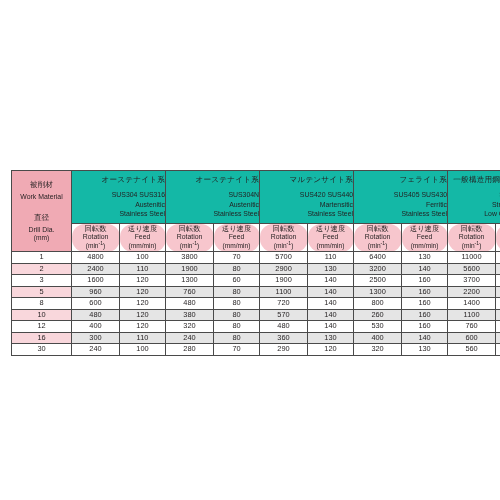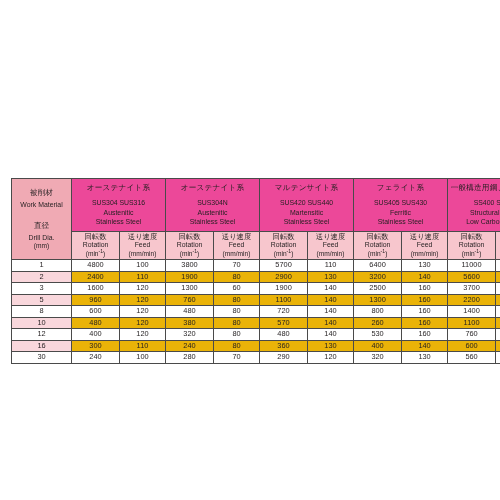--- a/index.html
+++ b/index.html
@@ -15,21 +15,21 @@
     position: relative;
     width: 500px;
     height: 500px;
     background: #ffffff;
     overflow: hidden;
   }
 
   #table-wrap {
     position: absolute;
     left: 11px;
-    top: 178px;
+    top: 170px;
     width: 478px;
   }
 
   table.spec {
     border-collapse: collapse;
     table-layout: fixed;
     width: 478px;
     font-size: 7.1px;
     line-height: 1.32;
     color: #231f20;
@@ -39,22 +39,22 @@
     border: 1px solid #4a4a4a;
     padding: 0;
     margin: 0;
     font-weight: normal;
     vertical-align: middle;
     overflow: hidden;
   }
 
   
   .hdr-mat {
-    background: #ec4899;
-    text-align: center;
+    background: #14b8a6;
+    text-align: right;
     padding: 3px 4px 4px 4px;
     height: 52px;
     vertical-align: top;
   }
   .hdr-mat .jp {
     font-size: 7.6px;
     letter-spacing: 0.2px;
     margin-bottom: 5px;
     white-space: nowrap;
   }
@@ -72,41 +72,42 @@
   }
   .hdr-corner .jp { font-size: 7.6px; margin-bottom: 2px; }
   .hdr-corner .en { font-size: 6.9px; }
 
   
   .sub {
     background: #f7c6cd;
     text-align: center;
     padding: 2px 1px 3px 1px;
     height: 26px;
+    border-radius: 13px;
   }
   .sub .jp { font-size: 7.3px; line-height: 1.3; }
   .sub .en { font-size: 6.9px; line-height: 1.3; }
   .sub .un { font-size: 6.6px; line-height: 1.3; }
 
   
   td.dia {
     text-align: center;
     height: 10.5px;
     font-size: 7.4px;
     background: #ffffff;
   }
   tr.alt td.dia { background: #f9d7dc; }
 
   td.val {
     text-align: center;
     height: 10.5px;
     font-size: 7.4px;
     background: #ffffff;
   }
-  tr.shade td.val { background: #eab308; }
+  tr.shade td.val { background: #e5e5e5; }
 
   sup { font-size: 0.78em; vertical-align: super; line-height: 0; }
 </style>
 </head>
 <body>
 
 <div id="page">
   <div id="table-wrap">
     <table class="spec">
       <colgroup>

